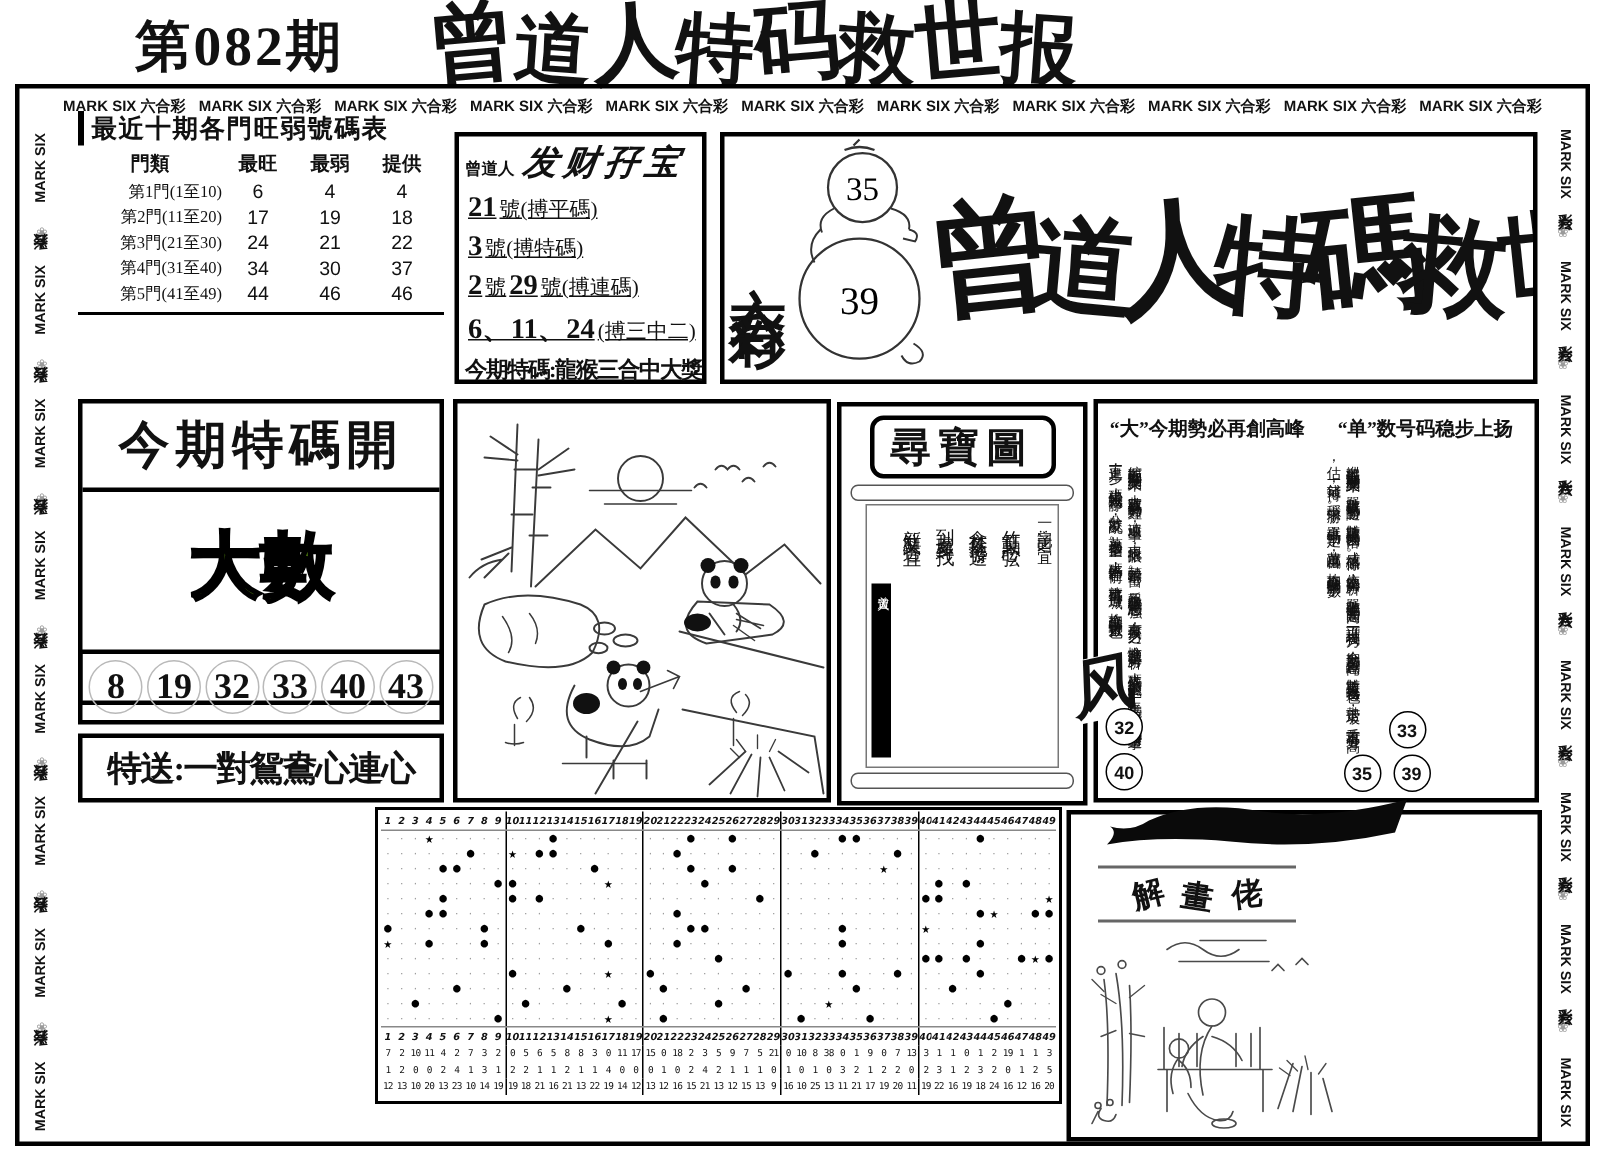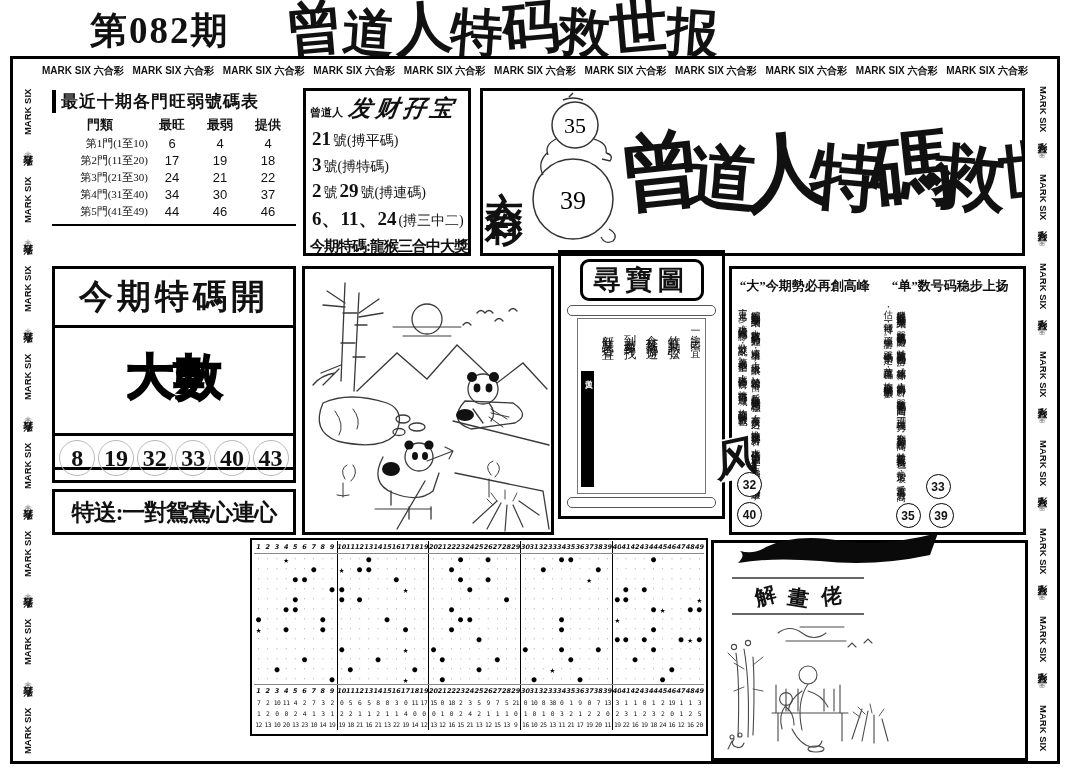--- a/index.html
+++ b/index.html
@@ -16,35 +16,35 @@
   .top-rail{position:absolute;left:42px;top:60px;width:986px;height:22px;display:flex;
             justify-content:space-between;align-items:center;overflow:hidden;}
   .top-rail .brand{font:bold 10px "Liberation Sans",sans-serif;white-space:nowrap;}
   .side-rail{position:absolute;top:86px;width:26px;height:668px;display:flex;flex-direction:column;
              justify-content:space-between;align-items:center;overflow:hidden;}
   .rail-left{left:15px;} .rail-right{left:1029px;}
   .side-rail .brand{writing-mode:vertical-rl;font:bold 9.5px "Liberation Sans",sans-serif;white-space:nowrap;}
   .rail-left .brand{transform:rotate(180deg);}
   .side-rail .orn{color:#9a9a9a;font-size:9px;}
   
-  .hotcold{position:absolute;left:52px;top:90px;width:244px;}
+  .hotcold{position:absolute;left:52px;top:74px;width:244px;}
   .hc-title{font:bold 17px "Liberation Serif",serif;border-left:4px solid #000;padding-left:5px;
             letter-spacing:1px;white-space:nowrap;}
   .hc-grid{display:grid;grid-template-columns:96px 48px 48px 48px;margin-top:2px;
            border-bottom:2px solid #000;padding-bottom:4px;}
   .hc-grid .h{font:bold 13px "Liberation Serif",serif;text-align:center;padding:1px 0;}
   .hc-grid .c{font:13px "Liberation Sans",sans-serif;text-align:center;padding:1px 0;}
   .hc-grid .g{font:11px "Liberation Serif",serif;text-align:right;white-space:nowrap;}
   
   .fortune{position:absolute;left:303px;top:88px;width:168px;height:168px;border:3px solid #000;
            padding:2px 4px;box-sizing:border-box;}
   .f-head{display:flex;align-items:baseline;gap:6px;}
   .f-by{font:bold 11px "Liberation Serif",serif;}
   .f-title{font:bold italic 23px "Liberation Serif",serif;letter-spacing:4px;transform:skewX(-8deg);}
-  .f-line{font:14px "Liberation Serif",serif;margin-top:4px;white-space:nowrap;}
+  .f-line{font:14px "Liberation Serif",serif;margin-top:4px;white-space:nowrap;text-decoration:underline;}
   .f-line .big{font:bold 19px "Liberation Serif",serif;padding:0 2px;}
   .f-foot{font:bold 15px "Liberation Serif",serif;margin-top:5px;white-space:nowrap;letter-spacing:-1px;}
   
   .mastbox{position:absolute;left:480px;top:88px;width:545px;height:168px;border:3px solid #000;
            display:flex;align-items:center;box-sizing:border-box;overflow:hidden;}
   .liuhe{writing-mode:vertical-rl;font:bold 38px "Liberation Serif",serif;letter-spacing:8px;
          padding:2px 0 0 2px;line-height:1;}
   .gourd{flex:0 0 100px;}
   .callig{flex:1;font:bold 76px "Liberation Serif",serif;white-space:nowrap;letter-spacing:-14px;
           display:flex;align-items:center;}
@@ -65,21 +65,21 @@
   .tipnums{position:absolute;left:52px;top:433px;width:244px;height:50px;border:3px solid #000;
            box-sizing:border-box;display:flex;align-items:center;justify-content:space-around;padding:0 3px;}
   .tipnums .circle-bg{width:34px;height:34px;border:1.5px solid #b9b9b9;border-radius:50%;
            display:flex;align-items:center;justify-content:center;font:bold 24px "Liberation Serif",serif;color:#111;}
   .tipspecial{position:absolute;left:52px;top:489px;width:244px;height:46px;border:3px solid #000;
            box-sizing:border-box;display:flex;align-items:center;justify-content:center;
            font:bold 23px "Liberation Serif",serif;white-space:nowrap;letter-spacing:-1px;}
   
   .panda{position:absolute;left:302px;top:266px;width:252px;height:269px;border:3px solid #000;box-sizing:border-box;}
   
-  .treasure{position:absolute;left:558px;top:250px;width:167px;height:269px;border:3px solid #000;
+  .treasure{position:absolute;left:558px;top:268px;width:167px;height:269px;border:3px solid #000;
             box-sizing:border-box;padding:5px 4px;}
   .t-title{width:118px;margin:1px auto 4px;border:3px solid #000;border-radius:9px;text-align:center;
            font:bold 27px "Liberation Serif",serif;letter-spacing:5px;}
   .roller{height:9px;border:1.5px solid #555;border-radius:5px;margin:0 2px;}
   .roller.bottom{margin-top:3px;}
   .scrollbody{margin:2px 12px;border:1px solid #777;height:176px;padding:6px 4px;box-sizing:border-box;
               display:flex;justify-content:center;position:relative;}
   .poem{writing-mode:vertical-rl;font-family:"Liberation Serif",serif;height:100%;}
   .poem .intro{font-size:10px;letter-spacing:2px;margin-left:6px;}
   .poem .pline{font-size:12.5px;letter-spacing:3px;margin-left:5px;}

